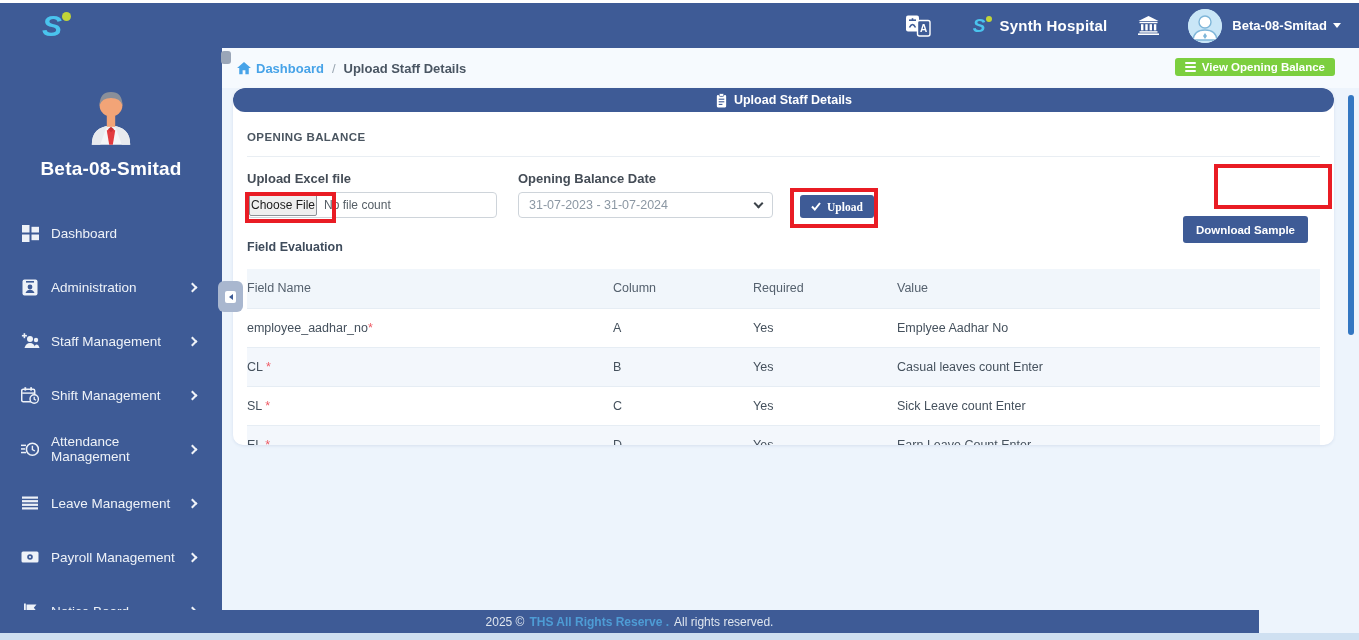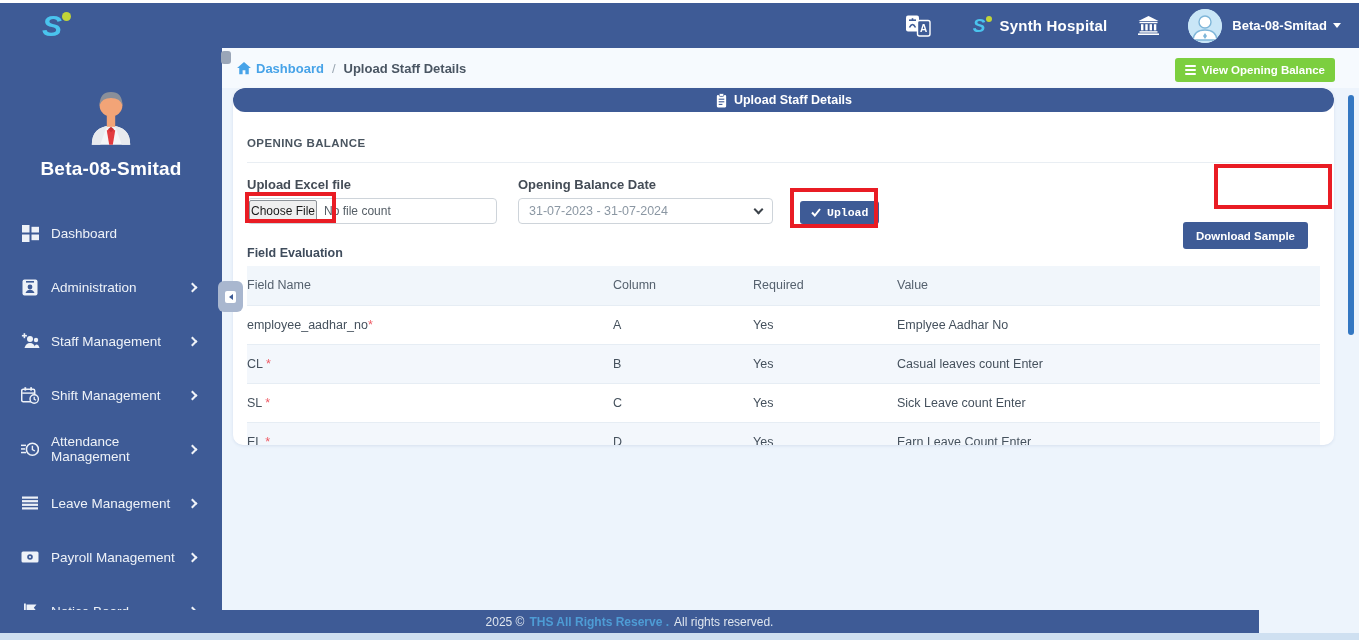--- a/index.html
+++ b/index.html
@@ -38,43 +38,43 @@
   .menu-item .mi-label{margin-left:11px;font-size:13.5px;flex:1;}
   .chev{width:7px;height:7px;border-right:2px solid #eef2f8;border-bottom:2px solid #eef2f8;transform:rotate(-45deg);margin-right:6px;}
 
   
   .content{position:absolute;left:222px;top:48px;width:1137px;height:562px;background:var(--content-bg,#edf4fc);}
   .breadcrumb-row{position:absolute;left:0;top:0;width:100%;height:40px;background:#f6fafe;display:flex;align-items:center;padding:0 24px 0 15px;}
   .crumb-home{display:flex;align-items:center;color:var(--link-blue,#47a3e8);font-size:13px;font-weight:bold;cursor:pointer;}
   .crumb-home svg{margin-right:5px;}
   .crumb-sep{color:#9aa6b2;font-size:13px;margin:0 8px;}
   .crumb-current{color:#4a5663;font-size:13px;font-weight:bold;}
-  .btn-green{position:absolute;right:24px;top:10px;height:24px;background:var(--green,#7ccf3f);color:#fff;border:none;border-radius:3px;font-size:11.5px;font-weight:bold;display:flex;align-items:center;padding:0 10px;cursor:pointer;font-family:"Liberation Sans",sans-serif;}
+  .btn-green{position:absolute;right:24px;top:10px;height:18px;background:var(--green,#7ccf3f);color:#fff;border:none;border-radius:3px;font-size:11.5px;font-weight:bold;display:flex;align-items:center;padding:0 10px;cursor:pointer;font-family:"Liberation Sans",sans-serif;}
   .list-icon{display:inline-block;width:11px;margin-right:6px;}
   .list-icon i{display:block;height:2px;background:#fff;margin:2px 0;border-radius:1px;}
 
   .card{position:absolute;left:11px;top:40px;width:1101px;height:357px;background:#ffffff;border-radius:10px;box-shadow:0 1px 3px rgba(60,90,150,.12);overflow:hidden;}
   .card-header{height:24px;background:var(--navbar-blue,#3e5b96);border-radius:12px;display:flex;align-items:center;justify-content:center;color:#fff;font-size:12.5px;font-weight:bold;}
   .card-header svg{margin-right:6px;}
   .card-body{position:relative;padding:0 14px;}
-  .section-label{margin-top:25px;font-size:11.5px;font-weight:bold;color:#4a5560;letter-spacing:.4px;}
+  .section-label{margin-top:19px;font-size:11.5px;font-weight:bold;color:#4a5560;letter-spacing:.4px;}
   .divider{margin-top:13px;border:none;border-top:1px solid #e9eef3;}
   .form-row{position:relative;margin-top:11px;display:flex;align-items:flex-end;}
   .field label{display:block;font-size:13px;font-weight:bold;color:#444c56;}
   .file-box{margin-top:6px;width:250px;height:26px;border:1px solid #ced4da;border-radius:4px;display:flex;align-items:center;padding:0 1px;background:#fff;cursor:pointer;}
   .choose-btn{height:22px;background:#efefef;border:1px solid #8d9298;border-radius:2px;font-size:12px;color:#1b1b1b;padding:0 1px;display:flex;align-items:center;font-family:"Liberation Sans",sans-serif;cursor:pointer;}
   .no-file{font-size:12px;color:#555e66;margin-left:7px;white-space:nowrap;}
   .field-date{margin-left:21px;}
   .select-box{margin-top:6px;width:255px;height:26px;border:1px solid #ced4da;border-radius:4px;display:flex;align-items:center;justify-content:space-between;padding:0 10px;background:#fff;color:var(--text-muted,#8b97a3);font-size:12.5px;cursor:pointer;}
   .sel-chev{width:7px;height:7px;border-right:2px solid #3c434a;border-bottom:2px solid #3c434a;transform:rotate(45deg);margin-top:-4px;}
-  .btn-upload{margin:27px 8px 0 27px;height:23px;background:var(--button-blue,#3e5b96);border:none;border-radius:3px;color:#fff;font-size:11.5px;font-weight:bold;display:flex;align-items:center;padding:0 11px;cursor:pointer;font-family:Liberation Mono, monospace;}
+  .btn-upload{margin:27px 8px 0 27px;height:23px;background:var(--button-blue,#3e5b96);border:none;border-radius:3px;color:#fff;font-size:11.5px;font-weight:bold;display:flex;align-items:center;padding:0 11px;cursor:pointer;font-family:Liberation Serif, serif;}
   .btn-upload svg{margin-right:6px;}
   .btn-download{position:absolute;right:26px;top:85px;height:27px;background:var(--button-blue,#3e5b96);border:none;border-radius:3px;color:#fff;font-size:11.5px;font-weight:bold;padding:4px 13px;cursor:pointer;font-family:"Liberation Sans",sans-serif;text-align:center;}
   .table-label{margin-top:22px;font-size:12.5px;font-weight:bold;color:#3f4c5c;}
-  table.fields{width:100%;margin-top:6px;border-collapse:collapse;table-layout:fixed;}
+  table.fields{width:100%;margin-top:15px;border-collapse:collapse;table-layout:fixed;}
   table.fields col.c1{width:366px;} table.fields col.c2{width:140px;} table.fields col.c3{width:144px;}
   table.fields th{height:39px;text-align:left;background:#f1f6fb;color:#55616e;font-size:12.5px;font-weight:normal;padding:0 0 0 0;border-bottom:1px solid var(--table-border,#e6edf4);}
   table.fields td{height:39px;color:var(--text-dark,#45515d);font-size:12.5px;border-bottom:1px solid var(--table-border,#e6edf4);}
   tr.alt td{background:var(--row-alt,#f3f7fc);}
   .star{color:var(--star-red,#ee5a64);white-space:pre;}
 
   
   .annotation{position:absolute;border:4px solid var(--annotation-red,#e91c24);pointer-events:none;}
   .ann-choose{left:245px;top:192px;width:91px;height:31px;}
   .ann-upload{left:790px;top:188px;width:88px;height:40px;}

